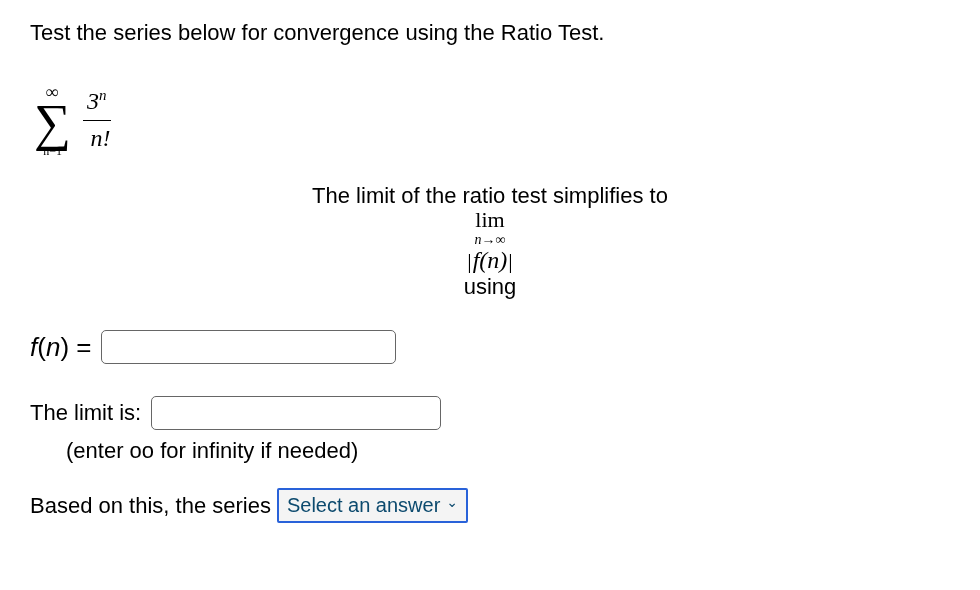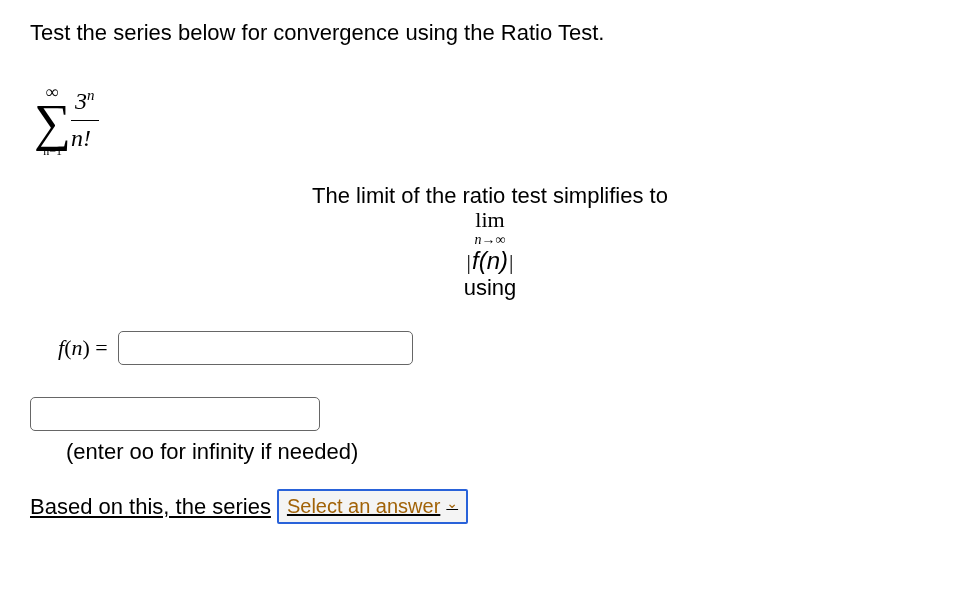--- a/index.html
+++ b/index.html
@@ -37,24 +37,25 @@
       font-size: 52px;
       font-weight: normal;
       line-height: 0.85;
     }
     .sigma-lower {
       font-size: 12px;
     }
     .fraction {
       display: inline-flex;
       flex-direction: column;
-      align-items: flex-start;
+      align-items: flex-end;
       font-family: 'Times New Roman', serif;
       font-style: italic;
       font-size: 24px;
+      margin-left: 12px;
       line-height: 1.3;
     }
     .frac-num {
       border-bottom: 1.5px solid #000;
       padding: 0 4px 2px 4px;
     }
     .frac-num sup {
       font-size: 15px;
       vertical-align: super;
     }
@@ -80,40 +81,39 @@
     }
     .limit-top {
       font-style: normal;
     }
     .limit-sub {
       font-size: 14px;
       font-style: italic;
       margin-top: 2px;
     }
     .fn-expr {
-      font-family: Liberation Sans, sans-serif;
+      font-family: Liberation Serif, serif;
       font-style: italic;
       font-size: 24px;
     }
     .abs-pipe {
       font-style: normal;
       font-family: 'Times New Roman', serif;
       padding: 0 1px;
     }
     .answer-row {
       display: flex;
       align-items: center;
       margin-bottom: 32px;
     }
     .fn-label {
-      font-family: Liberation Serif, serif;
-      font-style: italic;
-      font-size: 22px;
+      font-family: Liberation Sans, sans-serif;
+      font-style: italic;
+      font-size: 26px;
       margin-right: 10px;
-      margin-left: 28px;
     }
     .eq-sign {
       font-style: normal;
     }
     .text-input {
       font-size: 20px;
       padding: 4px 8px;
       border: 1.5px solid #666;
       border-radius: 5px;
       height: 34px;
@@ -133,35 +133,34 @@
     .limit-label {
       margin-right: 10px;
     }
     .note {
       margin-bottom: 24px;
       margin-left: 36px;
     }
     .based-row {
       display: flex;
       align-items: center;
-      text-decoration: underline;
     }
     .based-text {
       margin-right: 6px;
     }
     .select-box {
       display: inline-flex;
       align-items: flex-start;
       border: 2px solid #2962d9;
       border-radius: 2px;
       padding: 4px 8px;
       background: #f4f4f4;
       font-size: 20px;
       font-family: inherit;
-      color: #a16207;
+      color: #0c4a6e;
       cursor: pointer;
     }
     .chevron {
       margin-left: 6px;
       font-size: 14px;
     }
   </style>
 </head>
 <body>
 
@@ -196,20 +195,21 @@
 </div>
 
 <div class="answer-row">
   <span class="fn-label">
     <span>f</span><span class="eq-sign">(</span><span>n</span><span class="eq-sign">) =</span>
   </span>
   <input type="text" class="text-input input-fn" style="">
 </div>
 
 <div class="limit-row">
+  <span class="limit-label">The limit is:</span>
   <input type="text" class="text-input input-limit" style="">
 </div>
 
 <div class="note">(enter oo for infinity if needed)</div>
 
 <div class="based-row">
   <span class="based-text">Based on this, the series</span>
   <div class="select-box">
     <span>Select an answer</span>
     <span class="chevron">⌄</span>

